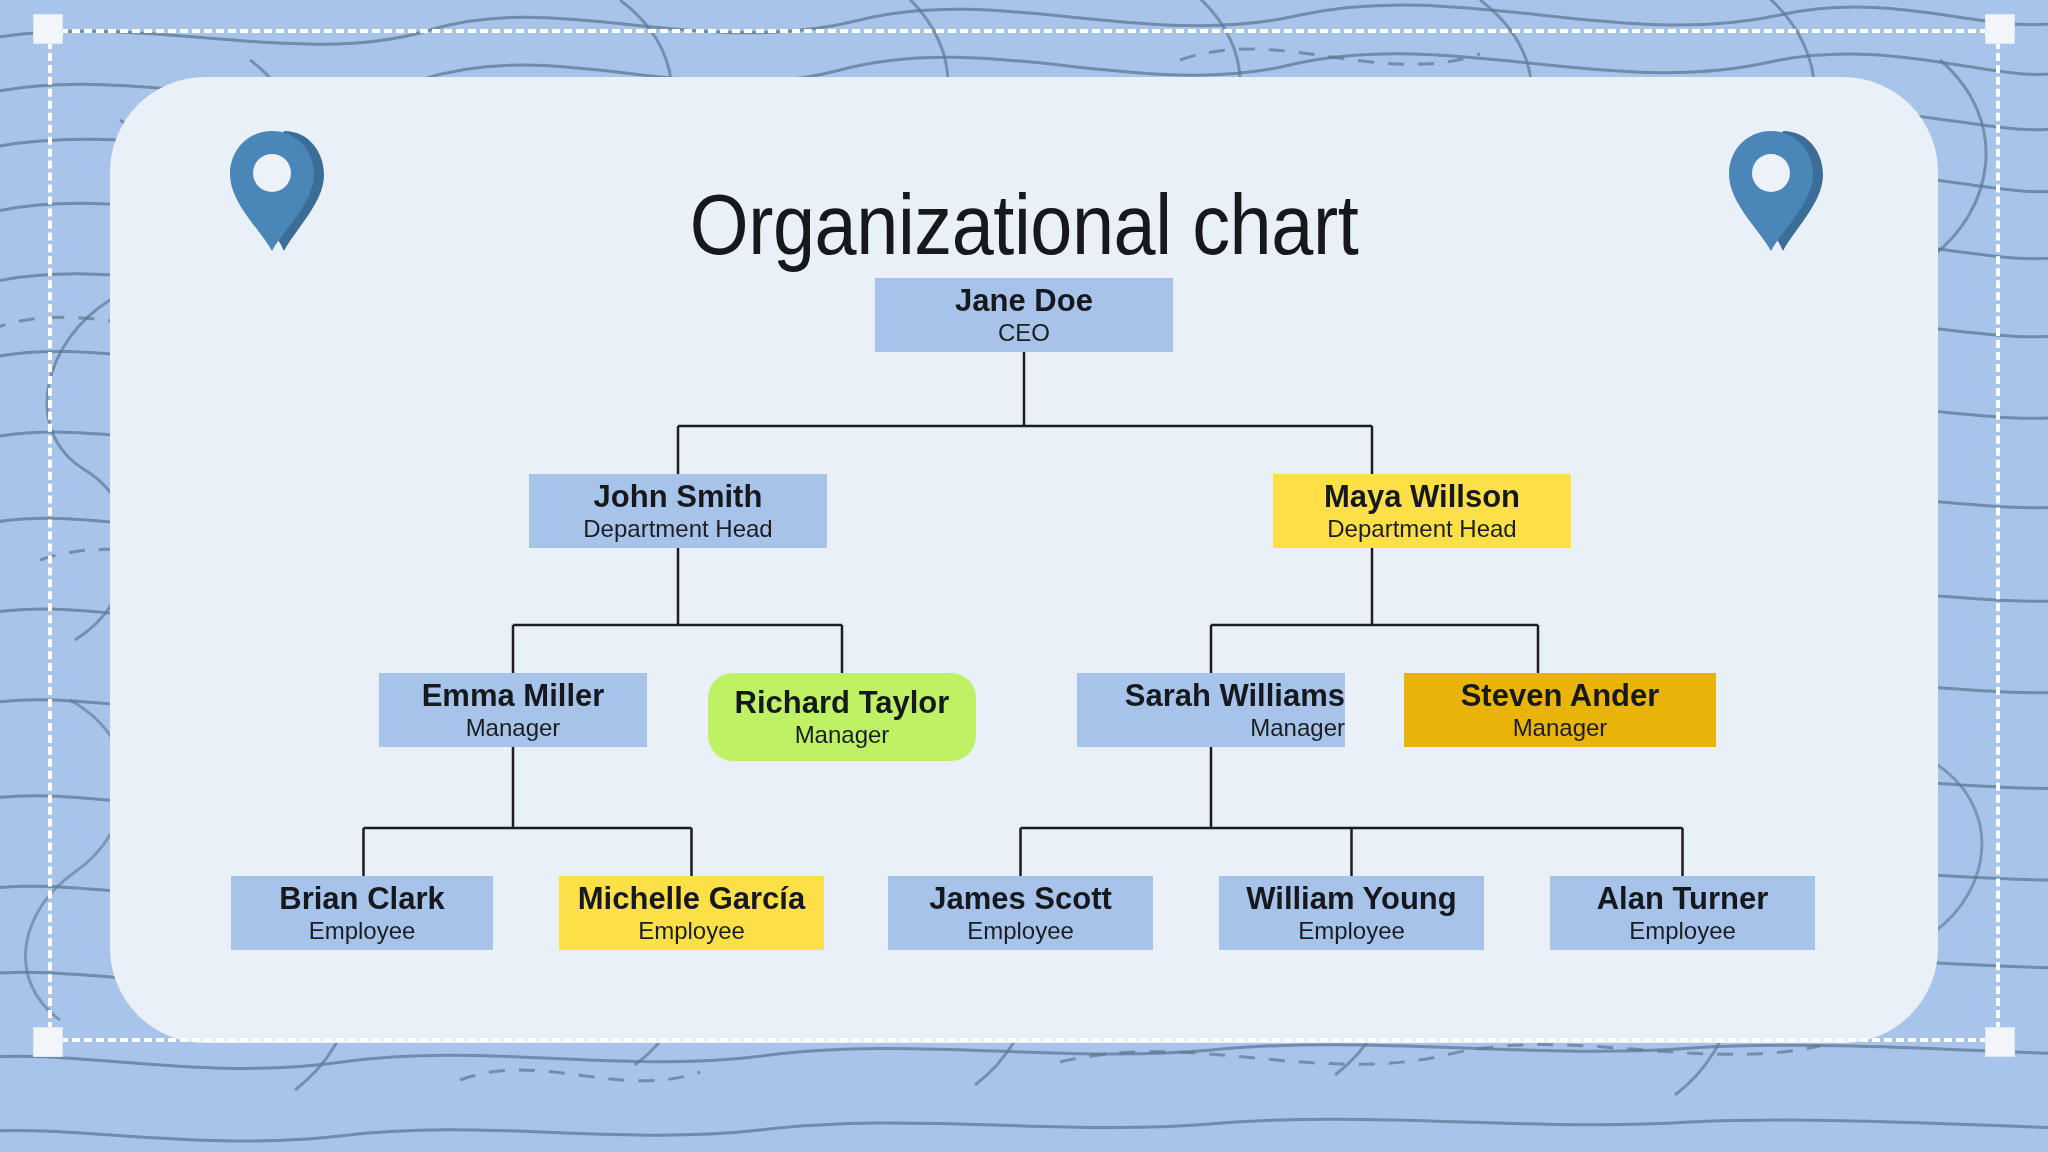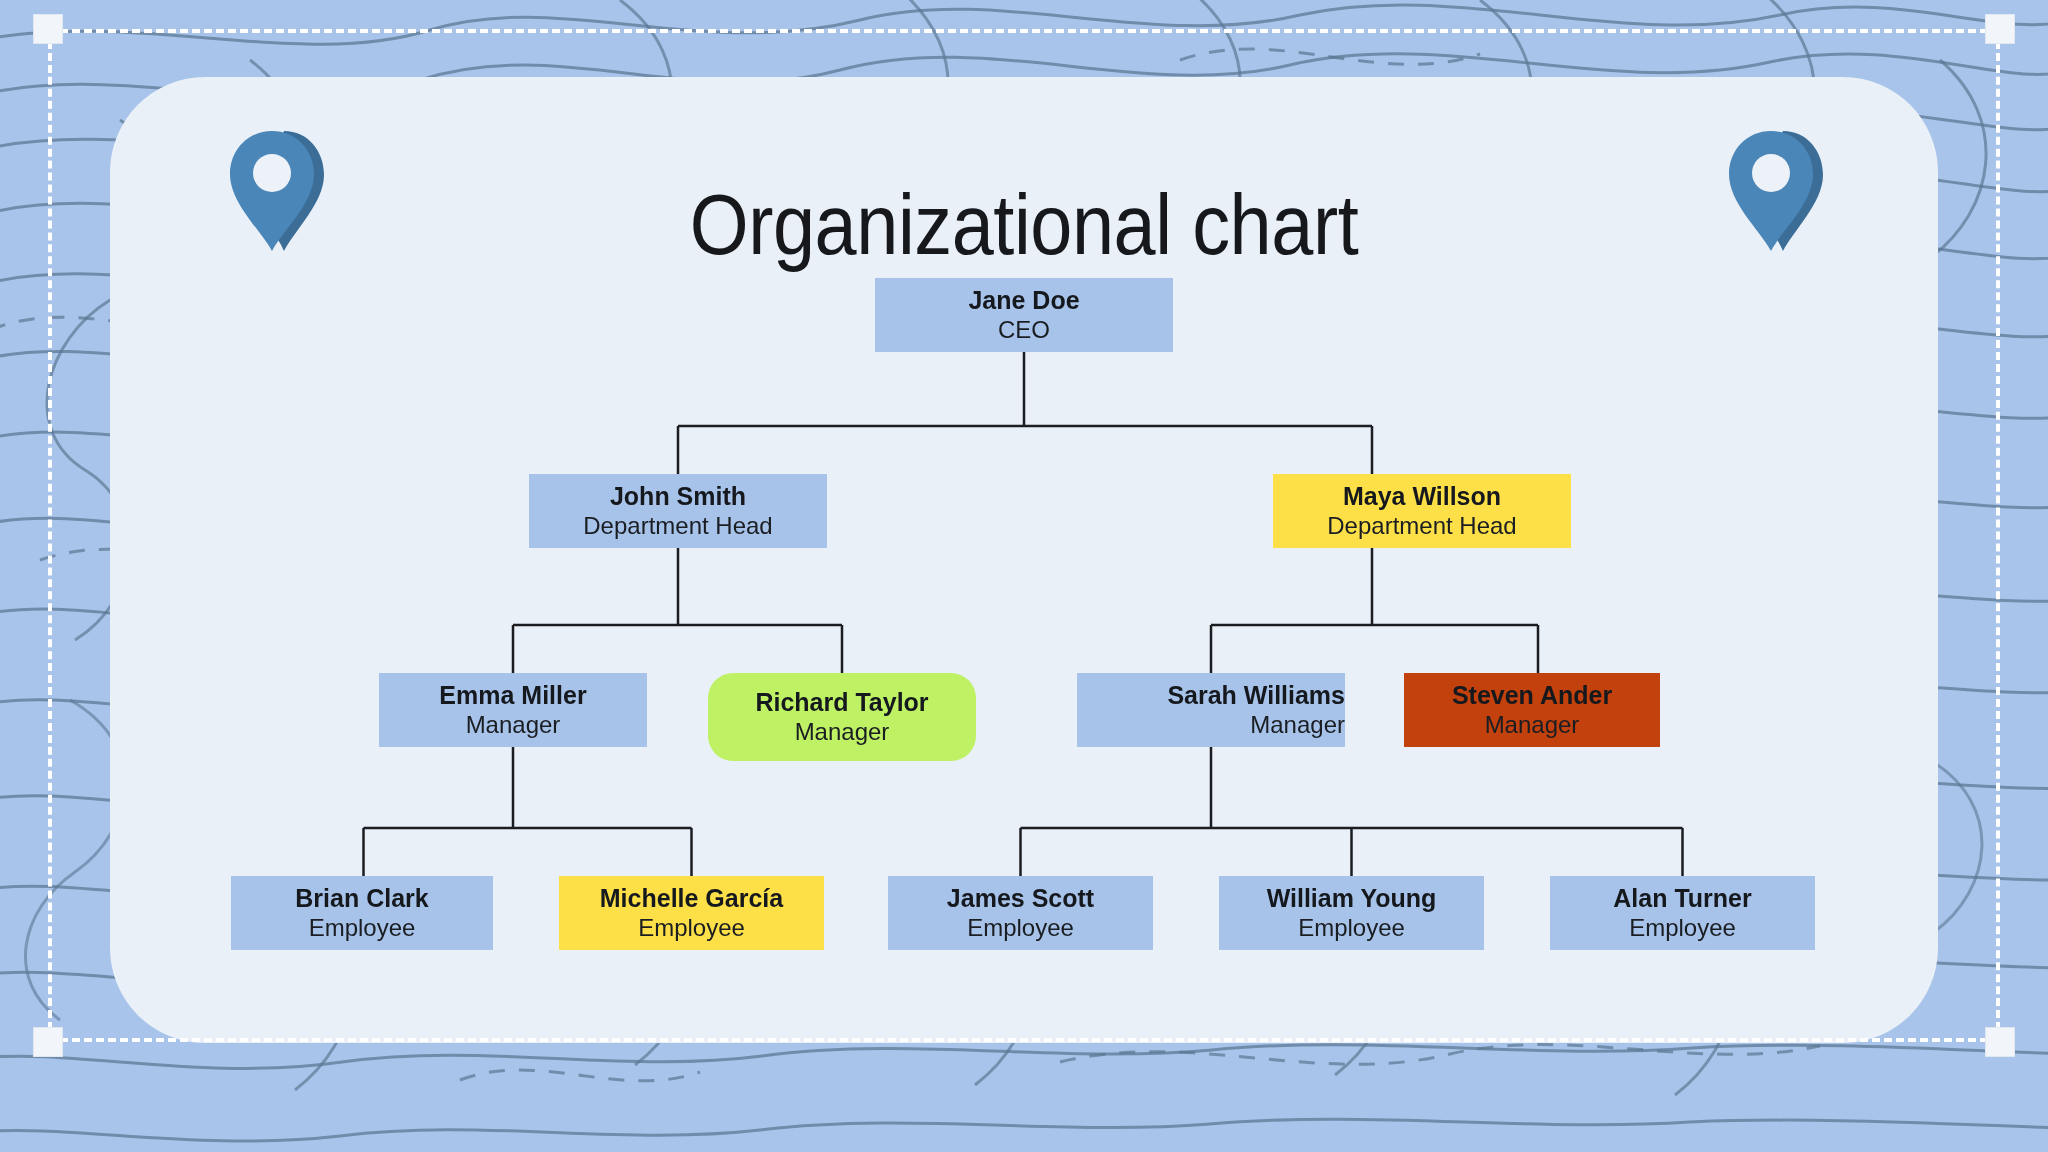--- a/index.html
+++ b/index.html
@@ -47,21 +47,21 @@
   
   .chart { position:absolute; inset:0; }
   .node {
     position:absolute;
     background:#a7c3e9;
     display:flex; flex-direction:column;
     align-items:center; justify-content:center;
     line-height:1.18;
   }
   .node .nm {
-    font-size:25px; font-weight:700; color:#15181d;
+    font-size:31px; font-weight:700; color:#15181d;
     white-space:nowrap;
   }
   .node .rl {
     font-size:24px; font-weight:400; color:#1a1d22;
     white-space:nowrap;
   }
   svg.links { position:absolute; inset:0; width:2048px; height:1152px; overflow:visible; }
 </style>
 </head>
 <body>
@@ -176,21 +176,21 @@
           <div class="rl">Manager</div>
         </div>
         <div class="node" style="left: 708px; top: 673px; width: 268px; height: 88px; background: #bef264; border-radius: 25px;">
           <div class="nm">Richard Taylor</div>
           <div class="rl">Manager</div>
         </div>
         <div class="node" style="left: 1077px; top: 673px; width: 268px; height: 74px; background: rgb(167, 195, 233); align-items: flex-end;">
           <div class="nm">Sarah Williams</div>
           <div class="rl">Manager</div>
         </div>
-        <div class="node" style="left: 1404px; top: 673px; width: 256px; height: 74px; background: #c2410c;">
+        <div class="node" style="left: 1404px; top: 673px; width: 312px; height: 74px; background: #eab308;">
           <div class="nm">Steven Ander</div>
           <div class="rl">Manager</div>
         </div>
         <div class="node" style="left: 231px; top: 876px; width: 262px; height: 74px; background: rgb(167, 195, 233);">
           <div class="nm">Brian Clark</div>
           <div class="rl">Employee</div>
         </div>
         <div class="node" style="left: 559px; top: 876px; width: 265px; height: 74px; background: #fde047;">
           <div class="nm">Michelle García</div>
           <div class="rl">Employee</div>

